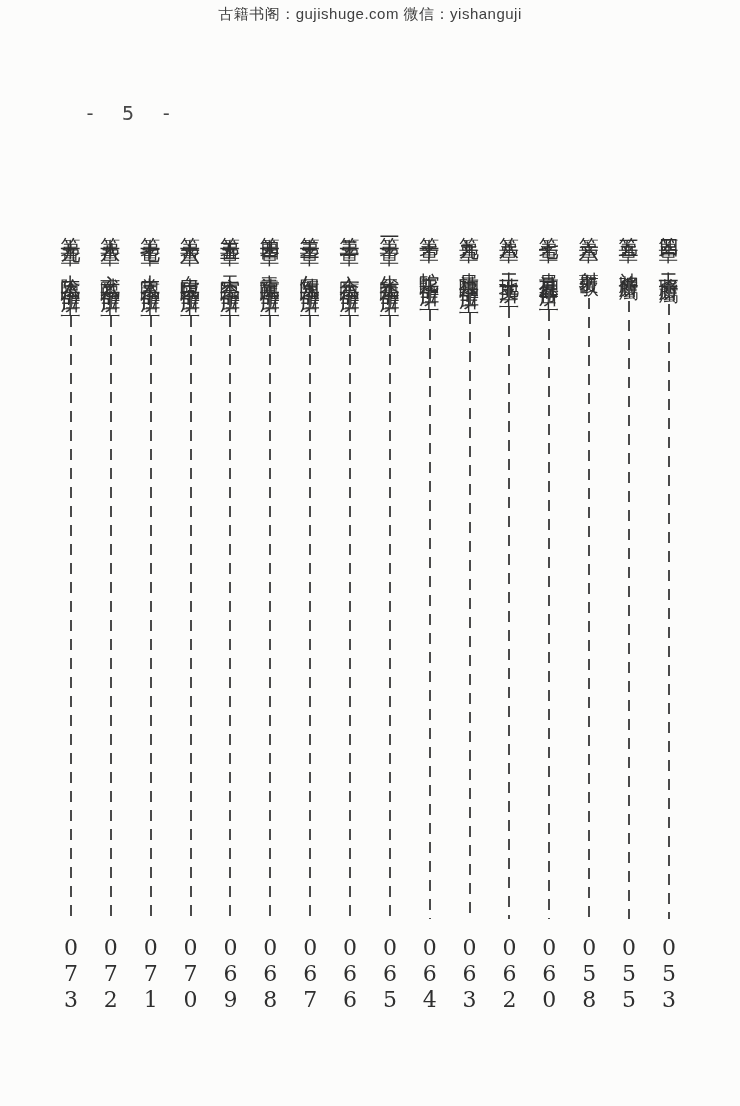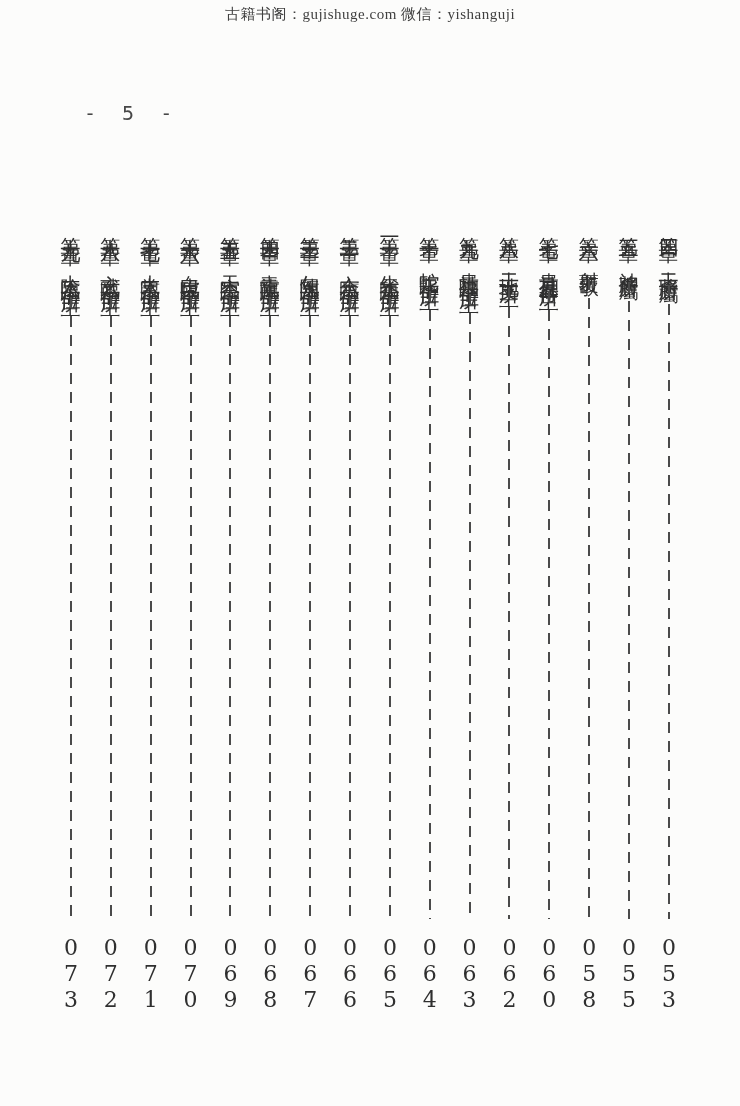--- a/index.html
+++ b/index.html
@@ -11,21 +11,21 @@
   body{
     width:740px;height:1106px;position:relative;overflow:hidden;
     background:var(--paper);
     color:var(--ink);
     font-family:"Liberation Serif","DejaVu Serif",serif;
   }
   
   .scan-header{
     position:absolute;top:5px;left:0;width:100%;
     text-align:center;
-    font-family:Liberation Serif, serif;
+    font-family:Liberation Sans, sans-serif;
     font-size:15px;letter-spacing:0.5px;color:#3f3f3f;
   }
   
   .folio{
     position:absolute;top:101px;left:84px;
     font-family:"DejaVu Sans Mono",monospace;
     font-size:20px;letter-spacing:7px;color:#474747;
   }
   
   .toc{

